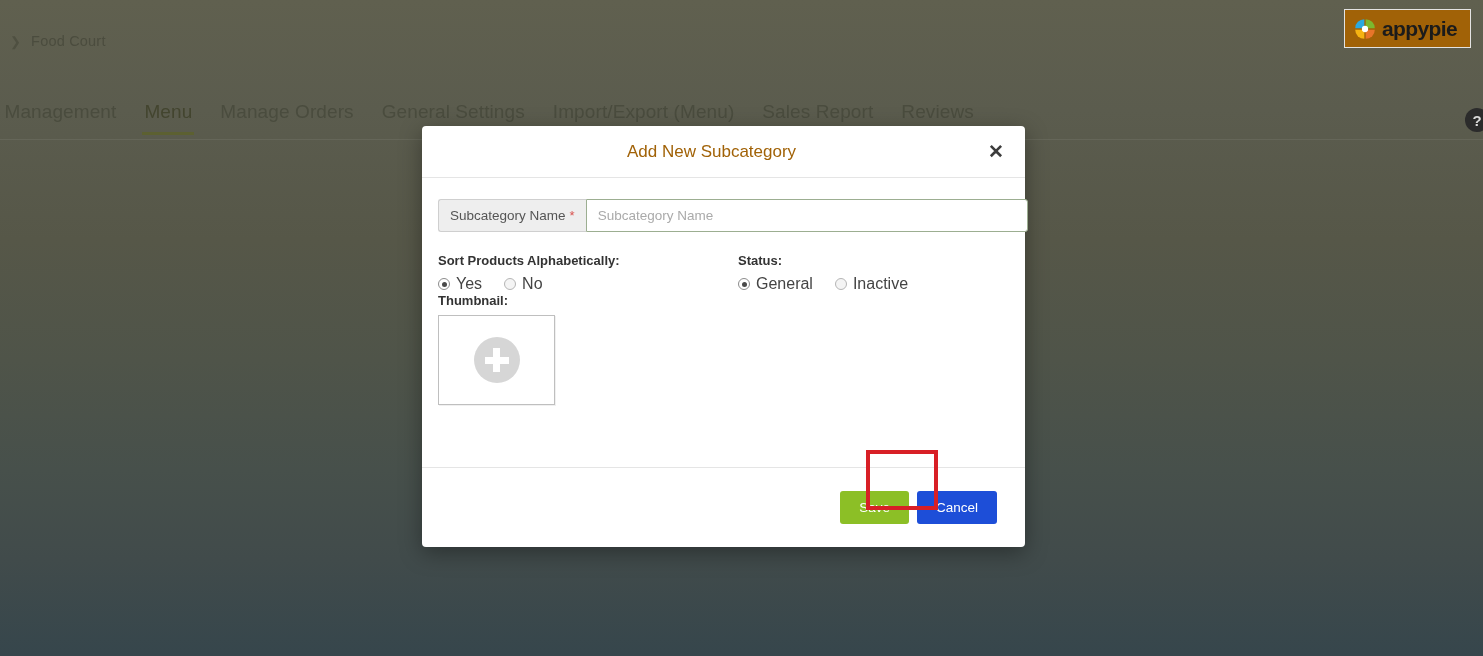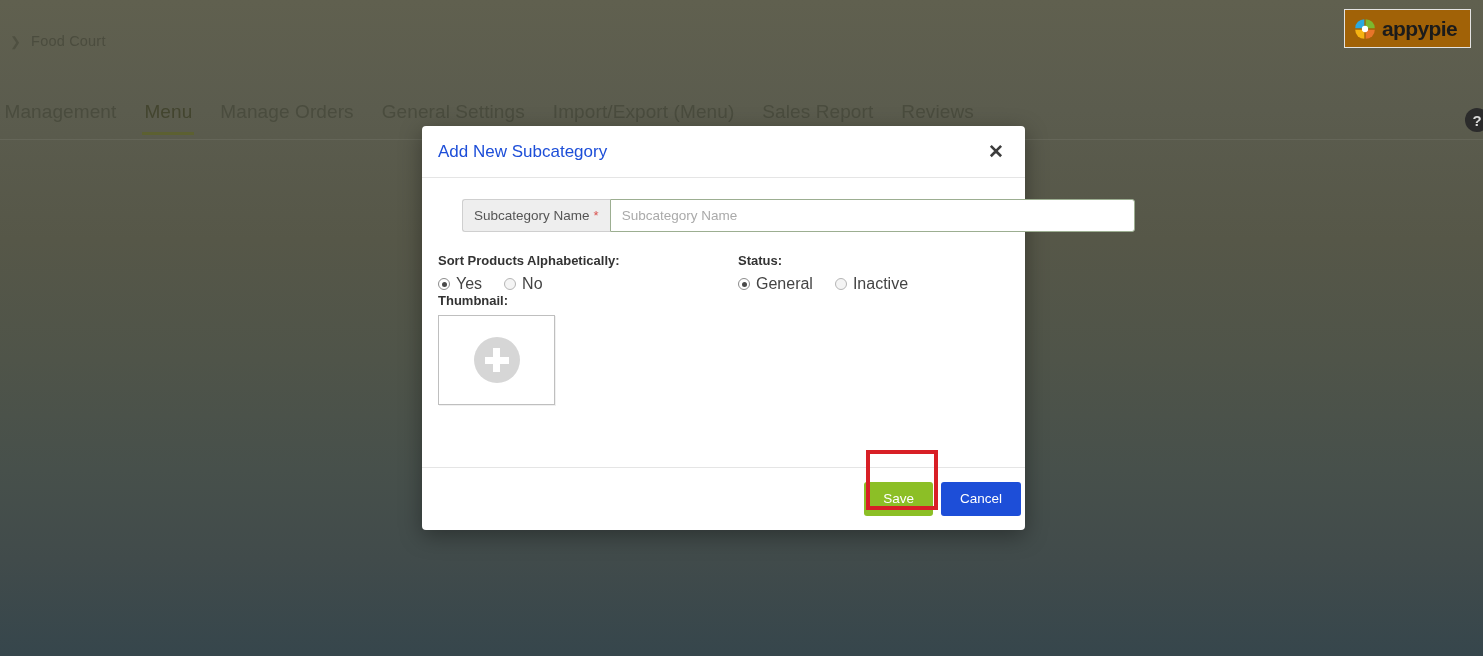--- a/index.html
+++ b/index.html
@@ -129,45 +129,45 @@
   }
   .modal-header {
     height: 52px;
     border-bottom: 1px solid #e5e5e5;
     display: flex;
     align-items: center;
     padding: 0 18px 0 16px;
   }
   .modal-title {
     font-size: 17px;
-    color: #1d4ed8;
+    color: #a16207;
     font-weight: normal;
     flex: 1;
+    text-align: center;
   }
   .close-x {
     font-size: 19px;
     font-weight: bold;
     color: #3c3c3c;
     line-height: 1;
     cursor: pointer;
     padding: 2px 3px;
   }
 
   .modal-body {
     padding: 21px 16px 0 16px;
     min-height: 289px;
   }
 
   
   .input-group {
     display: flex;
-    width: 673px;
+    width: 590px;
     height: 33px;
     margin-bottom: 21px;
-    margin-left: 24px;
   }
   .input-addon {
     background: #eeeeee;
     border: 1px solid #cfcfcf;
     border-right: none;
     border-radius: 3px 0 0 3px;
     font-size: 13.5px;
     color: #555555;
     display: flex;
     align-items: center;
@@ -257,25 +257,25 @@
   }
   .plus-circle::after {
     top: 50%; left: 11px;
     height: 7px; width: 24px;
     margin-top: -3.5px;
   }
 
   
   .modal-footer {
     border-top: 1px solid #e5e5e5;
-    height: 63px;
+    height: 80px;
     display: flex;
     align-items: center;
     justify-content: flex-end;
-    padding-right: 4px;
+    padding-right: 28px;
     gap: 8px;
   }
   .btn {
     border: none;
     border-radius: 3px;
     font-size: 13.5px;
     font-family: "Liberation Sans", sans-serif;
     color: #ffffff;
     padding: 8px 19px;
     cursor: pointer;

